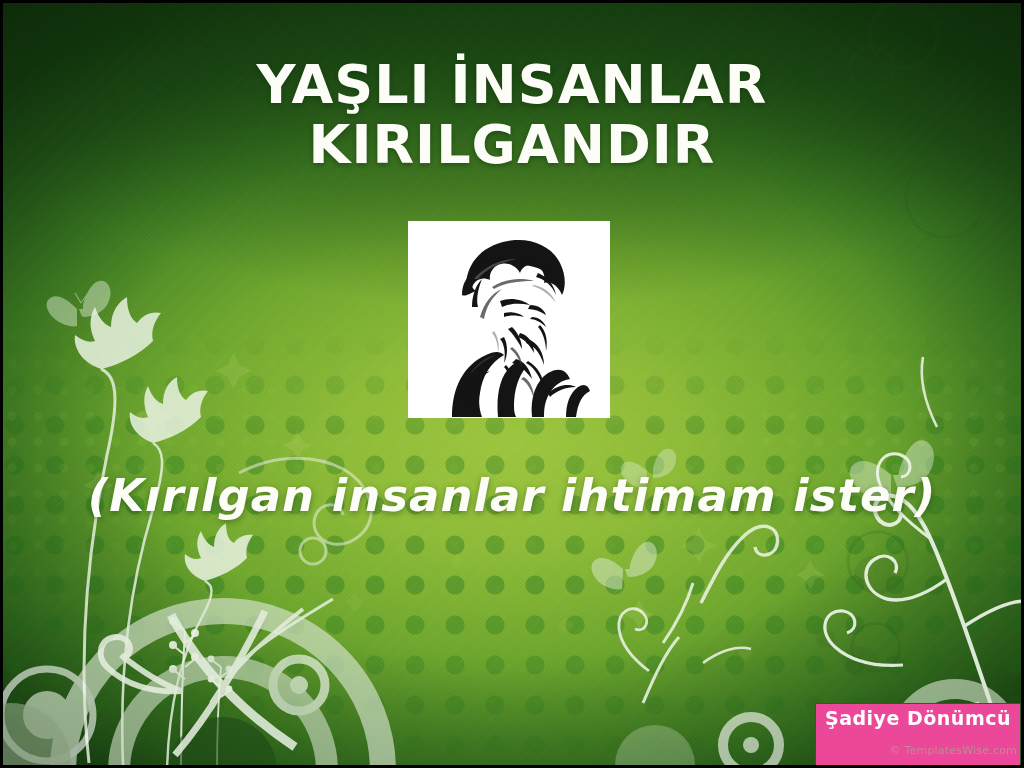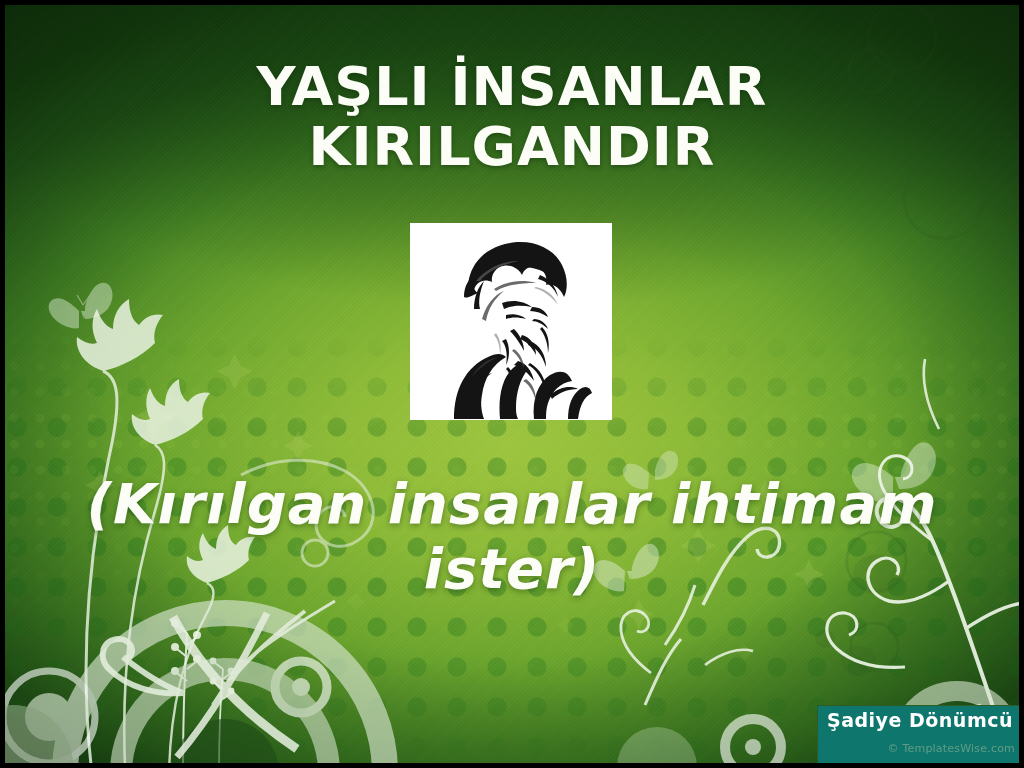--- a/index.html
+++ b/index.html
@@ -8,21 +8,21 @@
     background: #ffffff;
   }
   #slide {
     position: relative;
     width: 1024px;
     height: 768px;
     overflow: hidden;
     background: #2a6b22;
     font-family: "DejaVu Sans", sans-serif;
     box-sizing: border-box;
-    border: 5px solid #000000;
+    border: 3px solid #000000;
   }
 
   
   .bg-base {
     position: absolute;
     inset: 0;
     background:
       radial-gradient(ellipse 78% 62% at 50% 58%, #9ec63f 0%, #8fbc38 22%, #6fa82e 44%, #3f7d22 68%, #215317 86%, #17400f 100%);
   }
   .bg-top-dark {
@@ -114,33 +114,33 @@
   .subtitle {
     position: absolute;
     left: 0;
     right: 0;
     top: 466px;
     text-align: center;
     color: #fdfdf7;
     font-family: "DejaVu Sans", sans-serif;
     font-weight: bold;
     font-style: italic;
-    font-size: 56px;
+    font-size: 45px;
     letter-spacing: 1px;
     text-shadow: 0 2px 6px rgba(10,45,8,0.42);
   }
 
   
   .credit-box {
     position: absolute;
     left: 812px;
     top: 700px;
     width: 204px;
     height: 62px;
-    background: #0f766e;
+    background: #ec4899;
     border: 1px solid #2e5c25;
     text-align: center;
     overflow: hidden;
   }
   .credit-name {
     margin-top: 4px;
     color: #ffffff;
     font-family: "DejaVu Sans", sans-serif;
     font-weight: bold;
     font-size: 19px;

